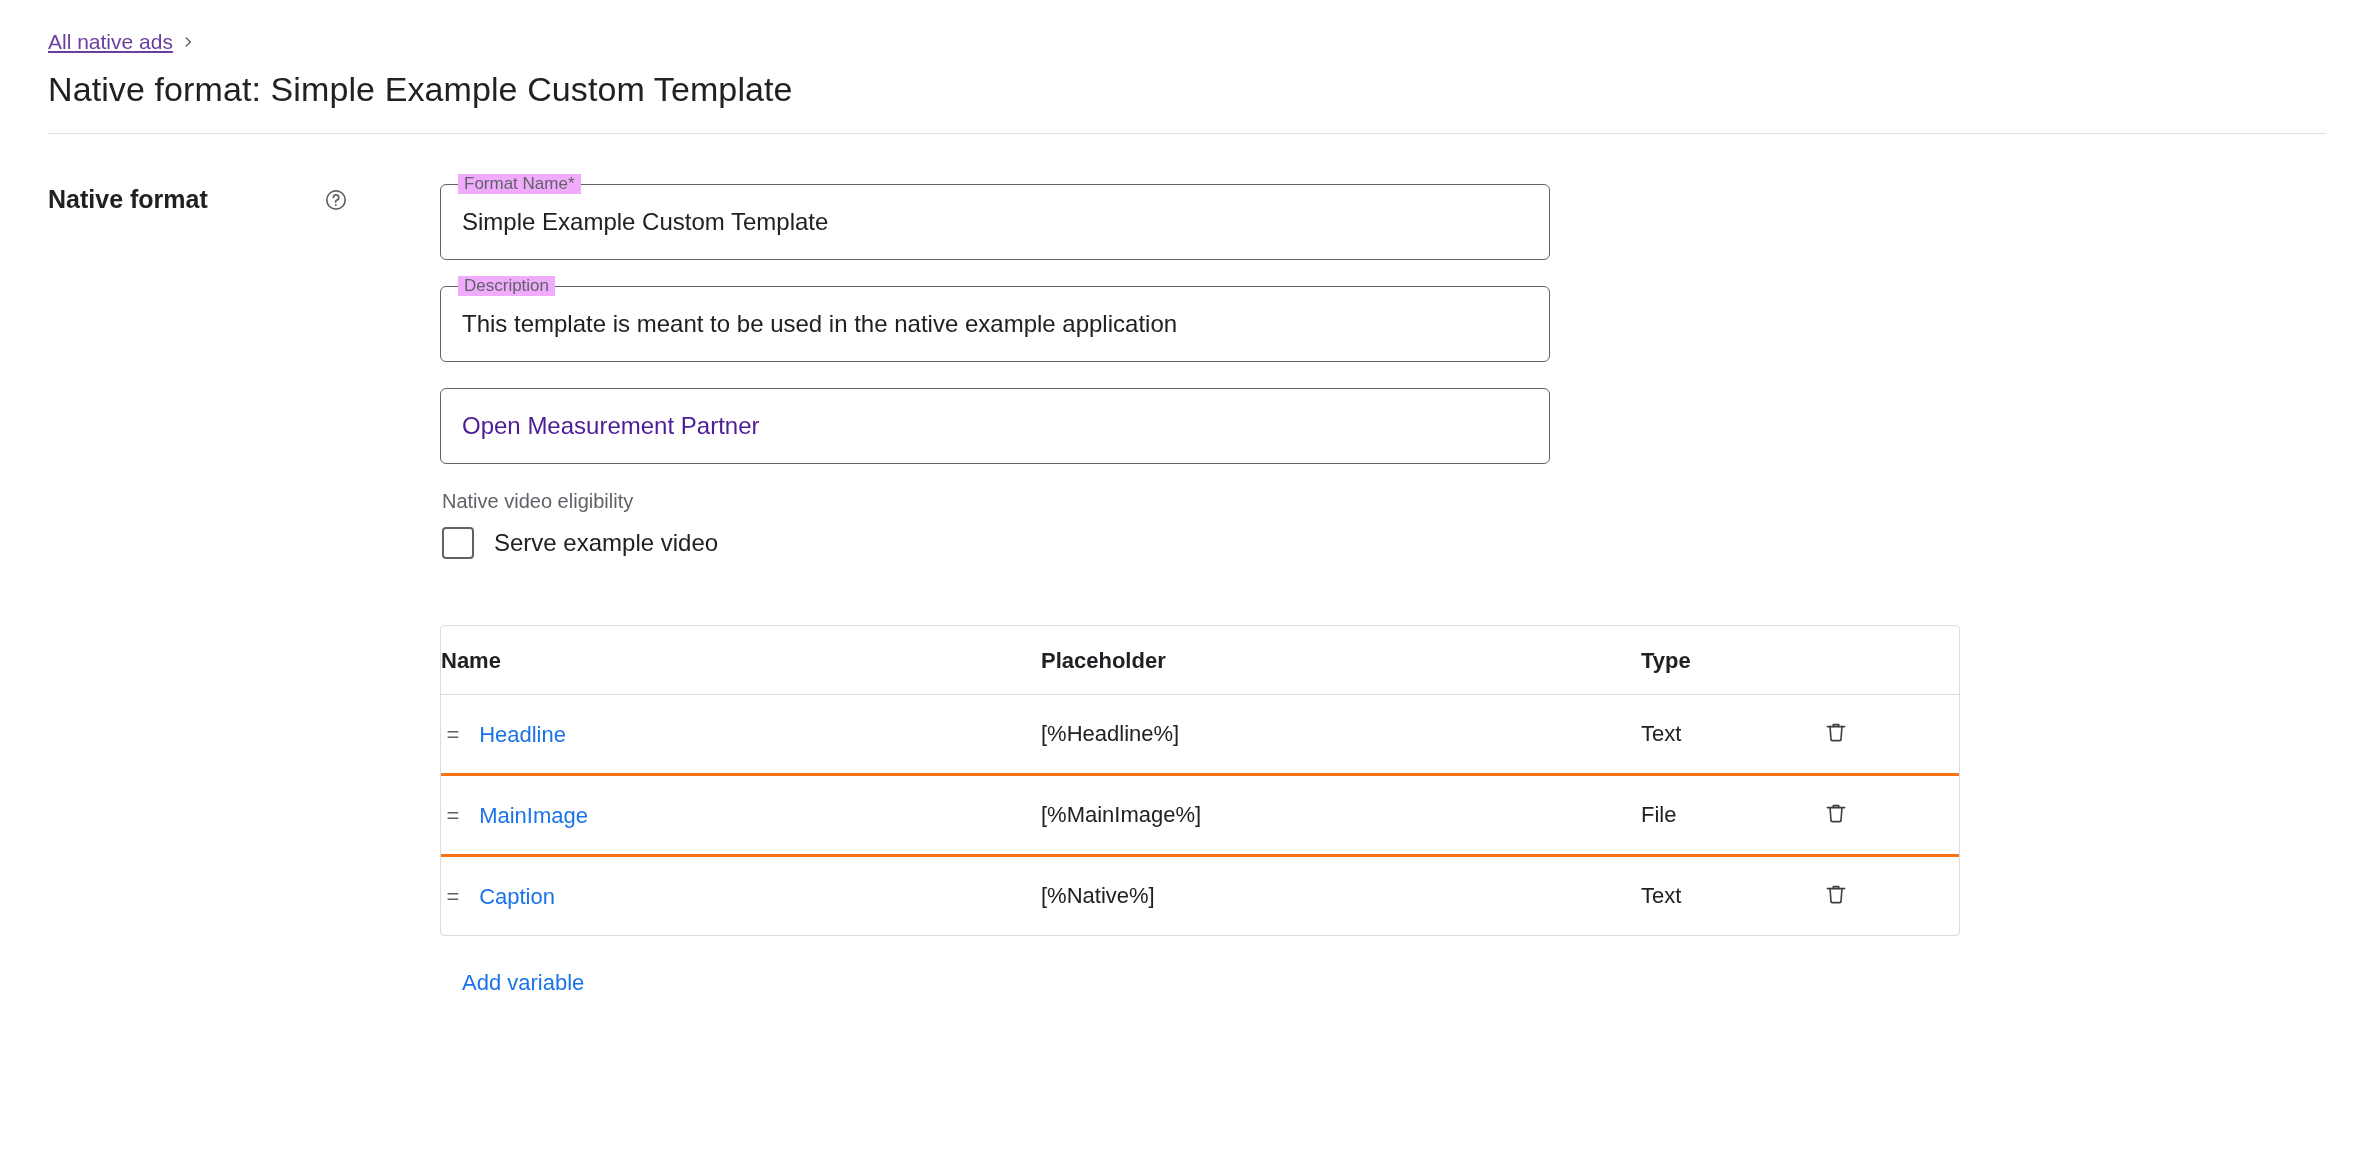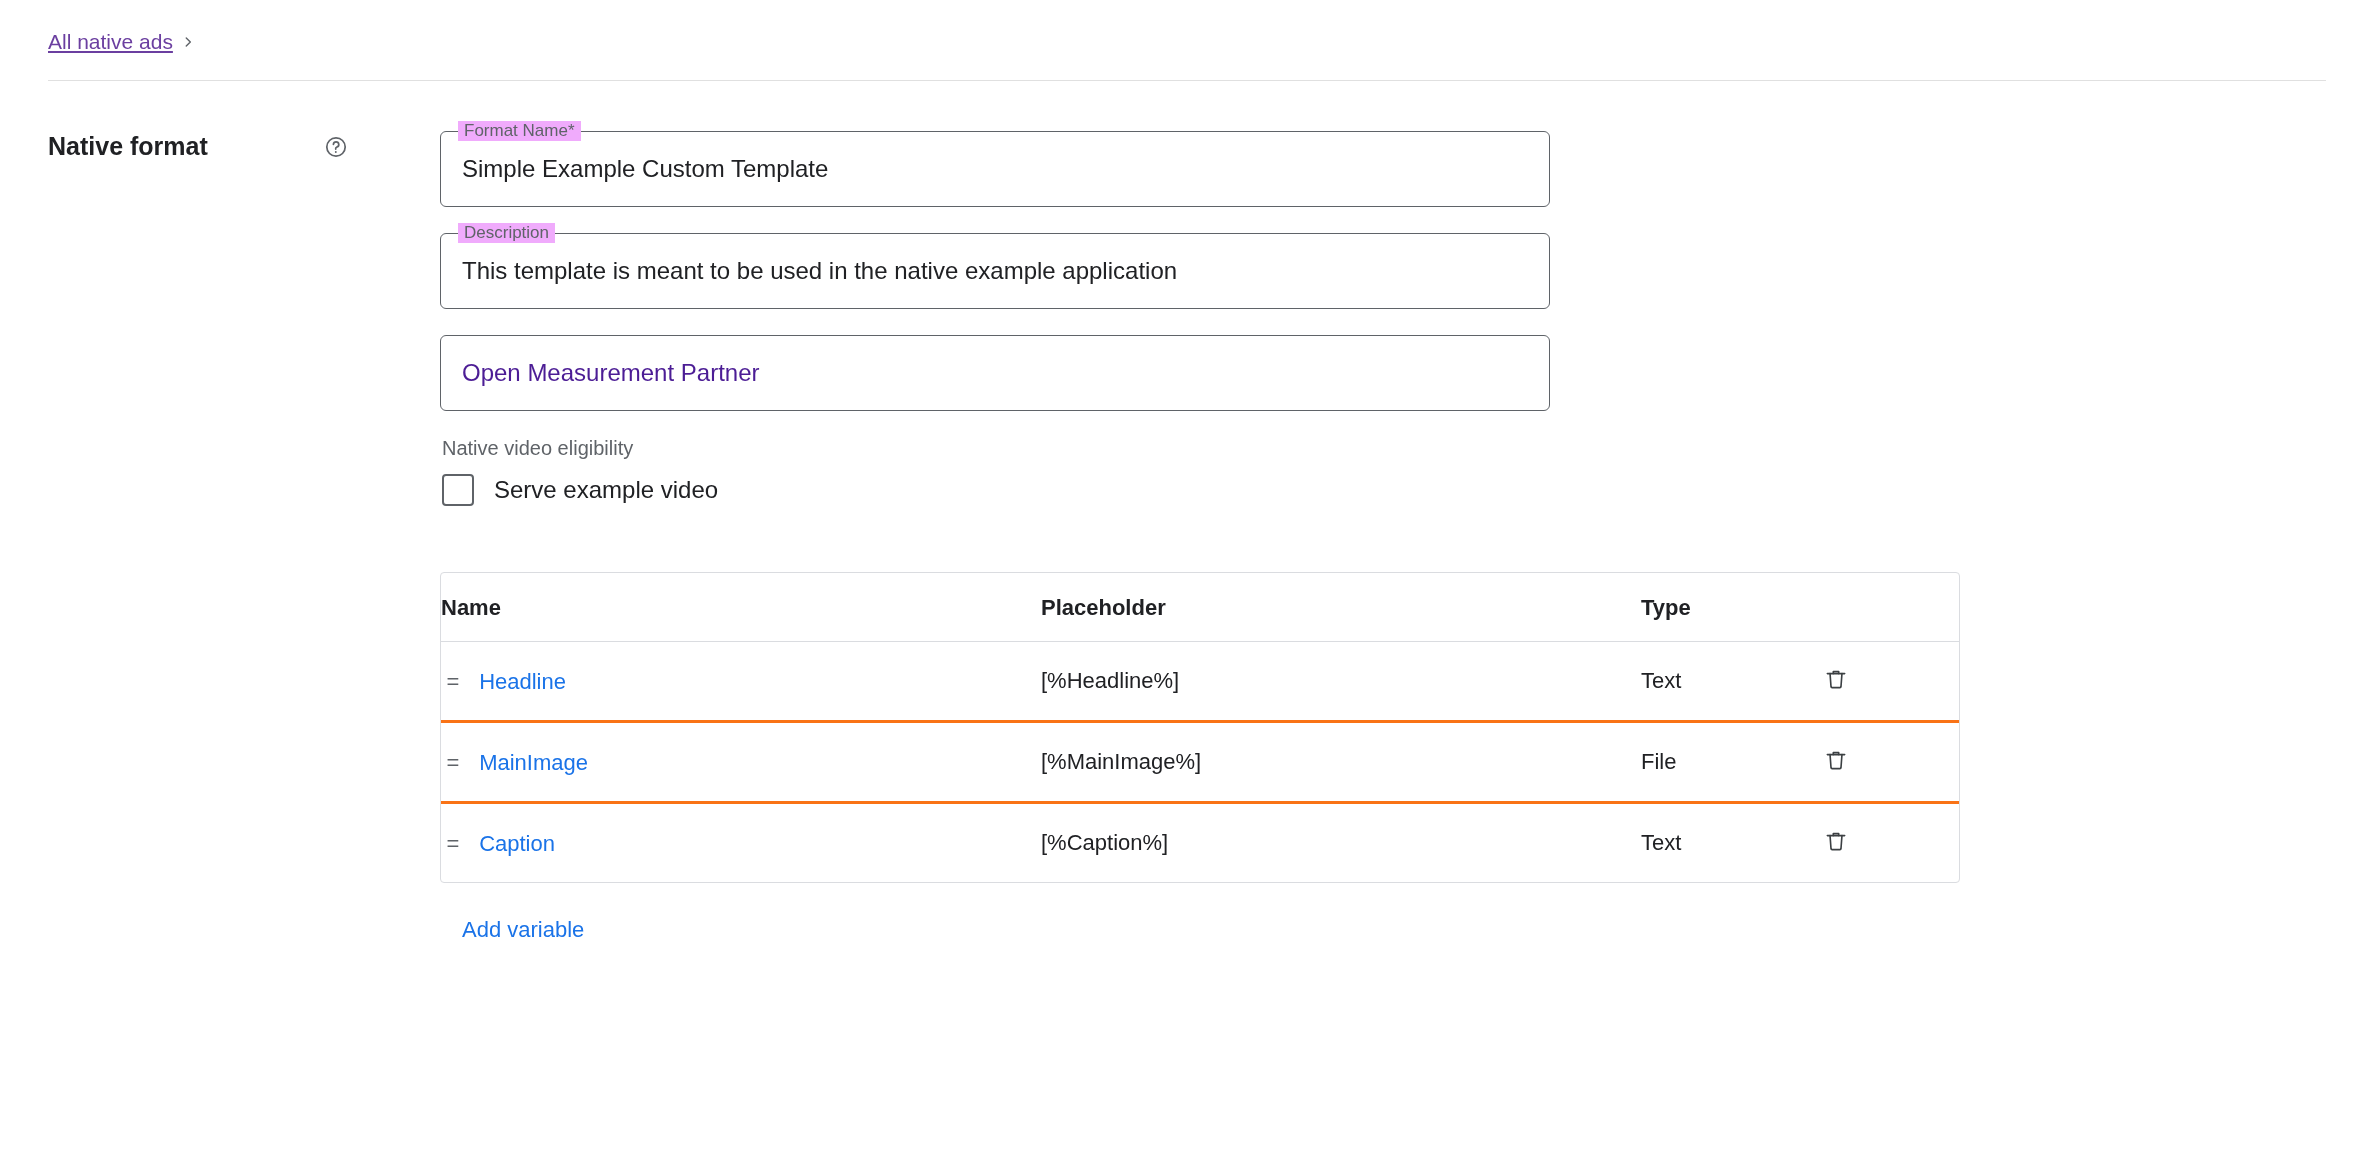--- a/index.html
+++ b/index.html
@@ -249,20 +249,21 @@
 
 <div class="page-header">
   <div class="breadcrumb">
     <span class="breadcrumb-link">All native ads</span>
     <span class="breadcrumb-chevron">
       <svg width="14" height="14" viewBox="0 0 24 24" fill="none" stroke="#5f6368" stroke-width="2.4" stroke-linecap="round" stroke-linejoin="round">
         <polyline points="9 5 16 12 9 19"></polyline>
       </svg>
     </span>
   </div>
+  <h1 class="page-title">Native format: Simple Example Custom Template</h1>
   <div class="header-divider"></div>
 </div>
 
 <div class="content">
 
   <div class="section-label-col">
     <div class="section-label">Native format</div>
     <span class="help-icon">
       <svg width="24" height="24" viewBox="0 0 24 24" fill="none" stroke="#5f6368" stroke-width="1.7">
         <circle cx="12" cy="12" r="9.2"></circle>
@@ -346,21 +347,21 @@
                   <path d="M6.5 7l.9 12.1a1 1 0 0 0 1 .9h7.2a1 1 0 0 0 1-.9L17.5 7"></path>
                 </svg>
               </button>
             </td>
           </tr>
           <tr>
             <td class="cell-name">
               <span class="drag-handle">=</span>
               <span class="var-link">Caption</span>
             </td>
-            <td>[%Caption%]</td>
+            <td>[%Native%]</td>
             <td>Text</td>
             <td>
               <button class="trash-btn">
                 <svg width="26" height="26" viewBox="0 0 24 24" fill="none" stroke="#3c4043" stroke-width="1.5" stroke-linecap="round" stroke-linejoin="round">
                   <path d="M4 7h16"></path>
                   <path d="M9.5 7V5.2h5V7"></path>
                   <path d="M6.5 7l.9 12.1a1 1 0 0 0 1 .9h7.2a1 1 0 0 0 1-.9L17.5 7"></path>
                 </svg>
               </button>
             </td>

